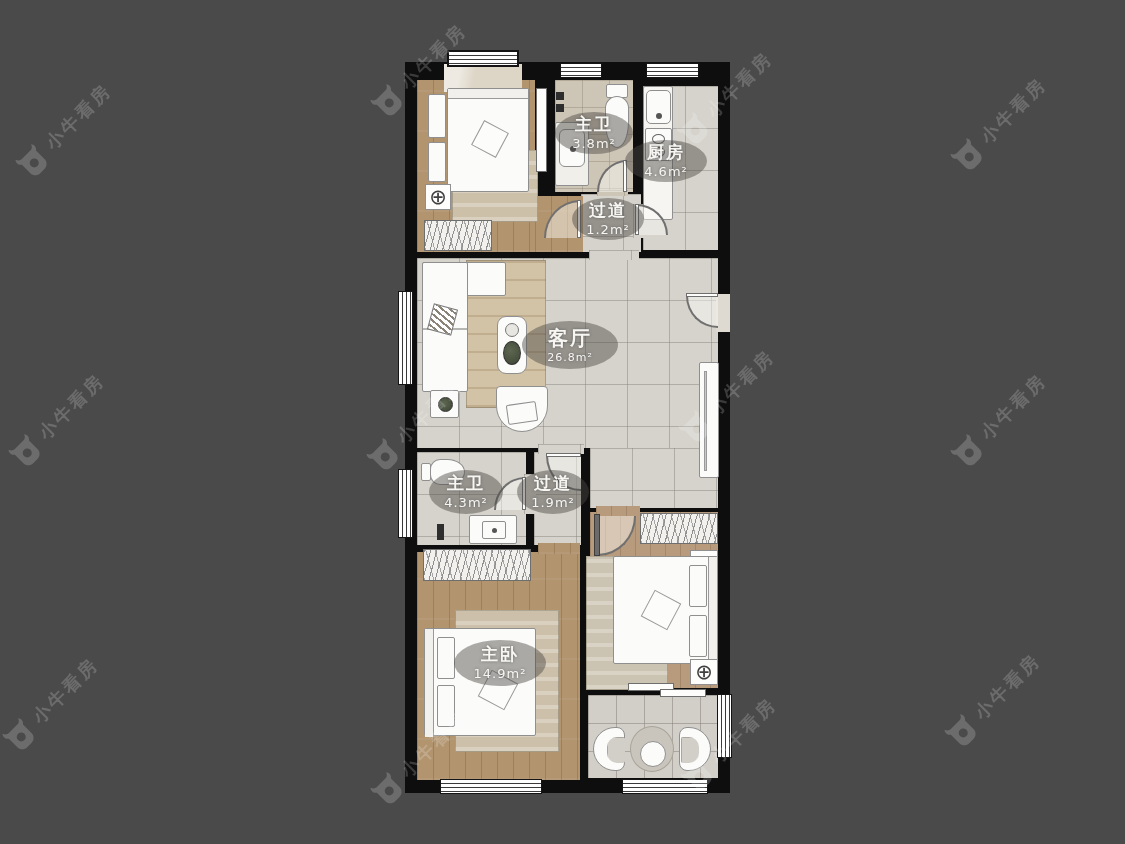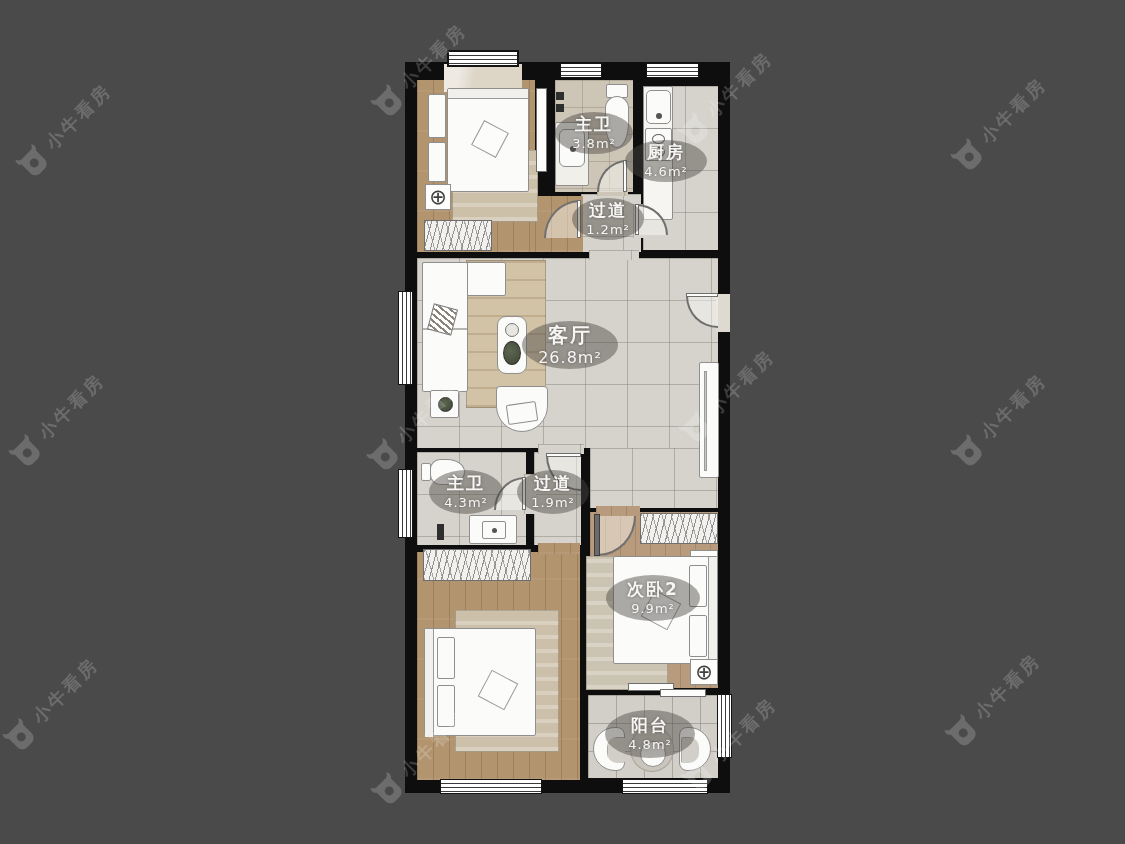--- a/index.html
+++ b/index.html
@@ -48,21 +48,21 @@
   .arc-bl{border-bottom:2px solid #707070;border-left:2px solid #707070;border-radius:0 0 0 100%;}
   .arc-br{border-bottom:2px solid #707070;border-right:2px solid #707070;border-radius:0 0 100% 0;}
   .leaf{background:#fdfdfc;border:1px solid #6e6e6e;}
   
   .pill{background:rgba(75,73,68,.46);border-radius:50%;display:flex;flex-direction:column;
         align-items:center;justify-content:center;text-align:center;color:#f7f6f3;
         transform:translate(-50%,-50%);text-shadow:0 0 3px rgba(60,60,60,.6);}
   .pill .nm{font-size:17px;font-weight:bold;letter-spacing:2px;line-height:1.15;}
   .pill .ar{font-size:13px;margin-top:1px;letter-spacing:1px;}
   .pill.big .nm{font-size:20px;}
-  .pill.big .ar{font-size:16px;}
+  .pill.big .ar{font-size:11px;}
   
   .ac{background:#fdfdfc;border:1px solid #8f8f8f;display:flex;align-items:center;justify-content:center;
       color:#3f3f3f;font-size:21px;line-height:1;}
   
   .wm{display:flex;align-items:center;gap:6px;color:rgba(255,255,255,.19);
       transform:translate(-50%,-50%) rotate(-45deg);font-size:18px;font-weight:bold;
       letter-spacing:3px;white-space:nowrap;z-index:40;pointer-events:none;}
   .wm svg{width:32px;height:32px;flex:0 0 auto;}
 </style>
 </head>
@@ -235,27 +235,23 @@
     <span class="ar">26.8m²</span>
   </div>
   <div class="abs pill" style="left:466px;top:492px;width:74px;height:44px;z-index:30;">
     <span class="nm">主卫</span>
     <span class="ar">4.3m²</span>
   </div>
   <div class="abs pill" style="left:553px;top:492px;width:72px;height:44px;z-index:30;">
     <span class="nm">过道</span>
     <span class="ar">1.9m²</span>
   </div>
-  <div class="abs pill" style="left:653px;top:598px;width:94px;height:46px;z-index:30;">
-    <span class="nm">次卧2</span>
-    <span class="ar">9.9m²</span>
-  </div>
-  <div class="abs pill" style="left:650px;top:734px;width:90px;height:48px;z-index:30;">
-    <span class="nm">阳台</span>
-    <span class="ar">4.8m²</span>
+  <div class="abs pill" style="left:500px;top:663px;width:92px;height:46px;z-index:30;">
+    <span class="nm">主卧</span>
+    <span class="ar">14.9m²</span>
   </div>
 
   <div class="abs wm" style="left:65px;top:130px;">
       <svg viewBox="0 0 32 32">
         <path fill="currentColor" fill-rule="evenodd" d="M6 10C3 8 3 4 5 2c1 3 3 4 5 4h12c2 0 4-1 5-4 2 2 2 6-1 8v12c0 4-3 7-7 7h-6c-4 0-7-3-7-7V10zm10 3a4.5 4.5 0 100 9 4.5 4.5 0 000-9z"></path>
       </svg>
       <span>小牛看房</span>
     </div>
   <div class="abs wm" style="left:420px;top:70px;">
       <svg viewBox="0 0 32 32">

